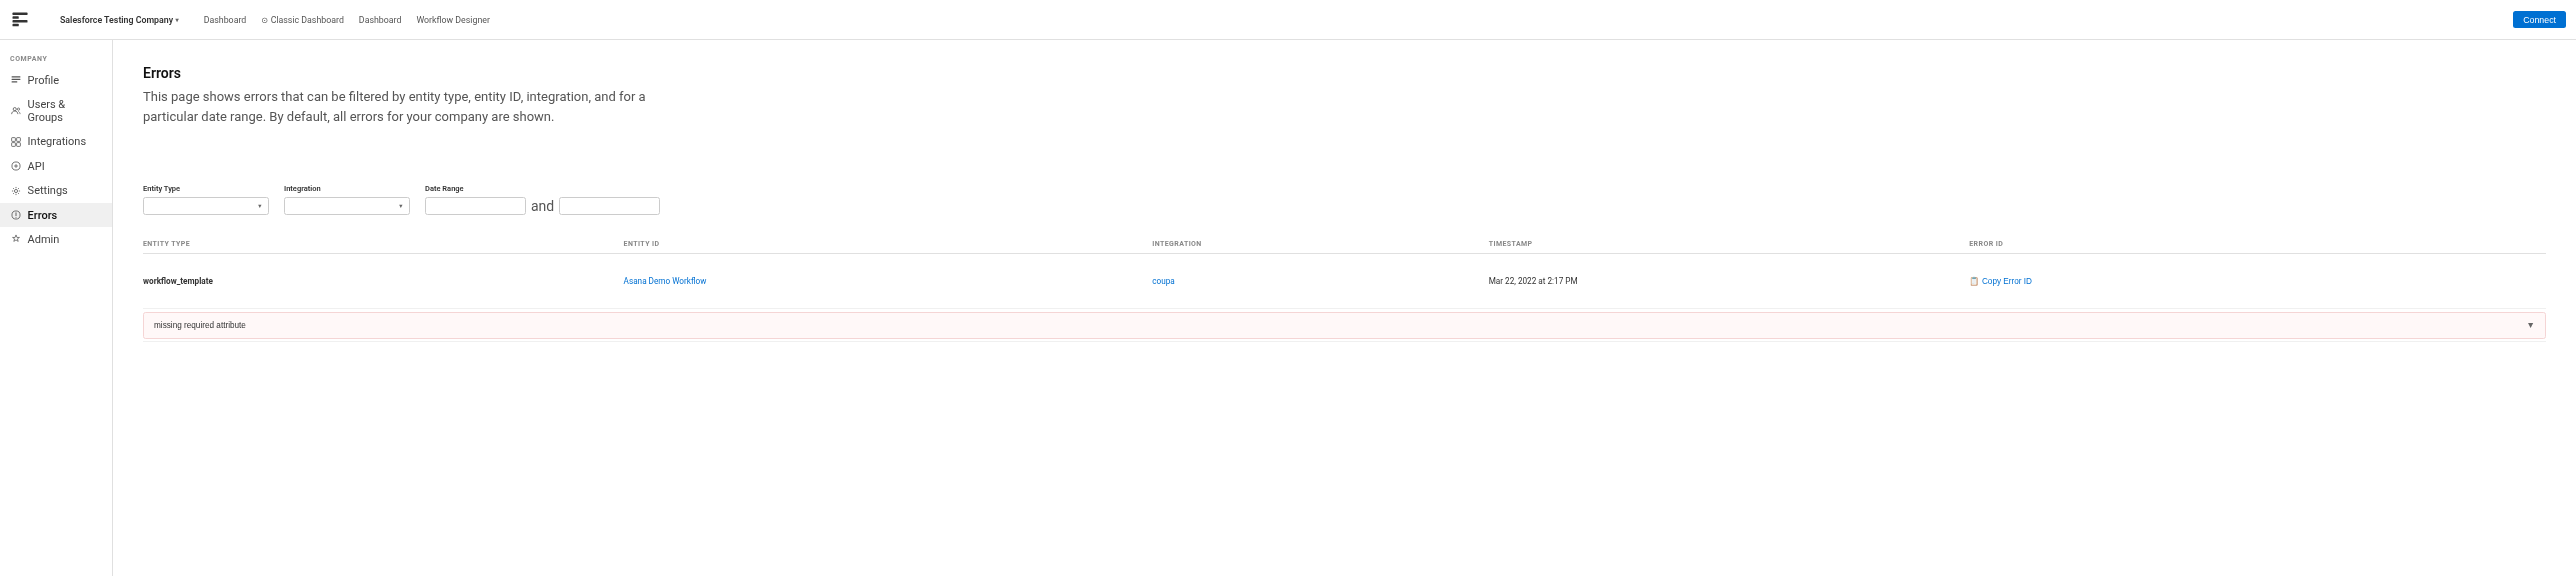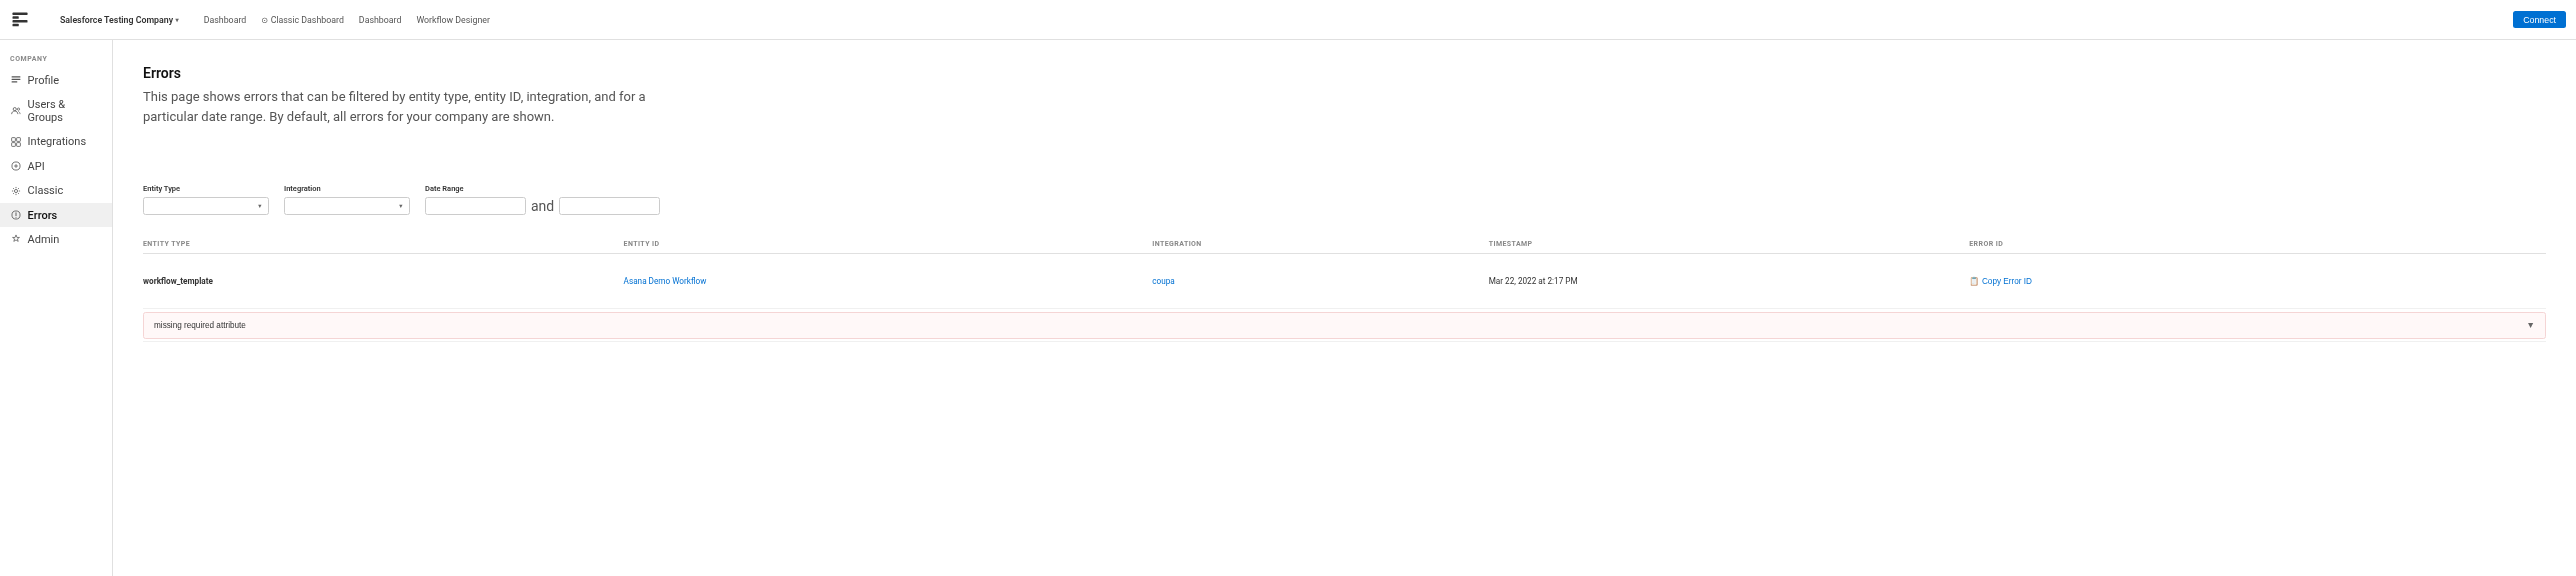--- a/index.html
+++ b/index.html
@@ -352,21 +352,21 @@
       <span>API</span>
     </div>
 
     <div class="sidebar-item">
       <span class="sidebar-icon">
         <svg width="10" height="10" viewBox="0 0 16 16" fill="none">
           <circle cx="8" cy="8" r="2.5" stroke="#555" stroke-width="1.3"></circle>
           <path d="M8 1.5v2M8 12.5v2M1.5 8h2M12.5 8h2M3.4 3.4l1.4 1.4M11.2 11.2l1.4 1.4M3.4 12.6l1.4-1.4M11.2 4.8l1.4-1.4" stroke="#555" stroke-width="1.3"></path>
         </svg>
       </span>
-      <span>Classic</span>
+      <span>Settings</span>
     </div>
 
     <div class="sidebar-item active">
       <span class="sidebar-icon">
         <svg width="10" height="10" viewBox="0 0 16 16" fill="none">
           <circle cx="8" cy="8" r="6.5" stroke="#555" stroke-width="1.3"></circle>
           <path d="M8 4.5v4.5" stroke="#555" stroke-width="1.5" stroke-linecap="round"></path>
           <circle cx="8" cy="11.5" r="0.8" fill="#555"></circle>
         </svg>
       </span>

